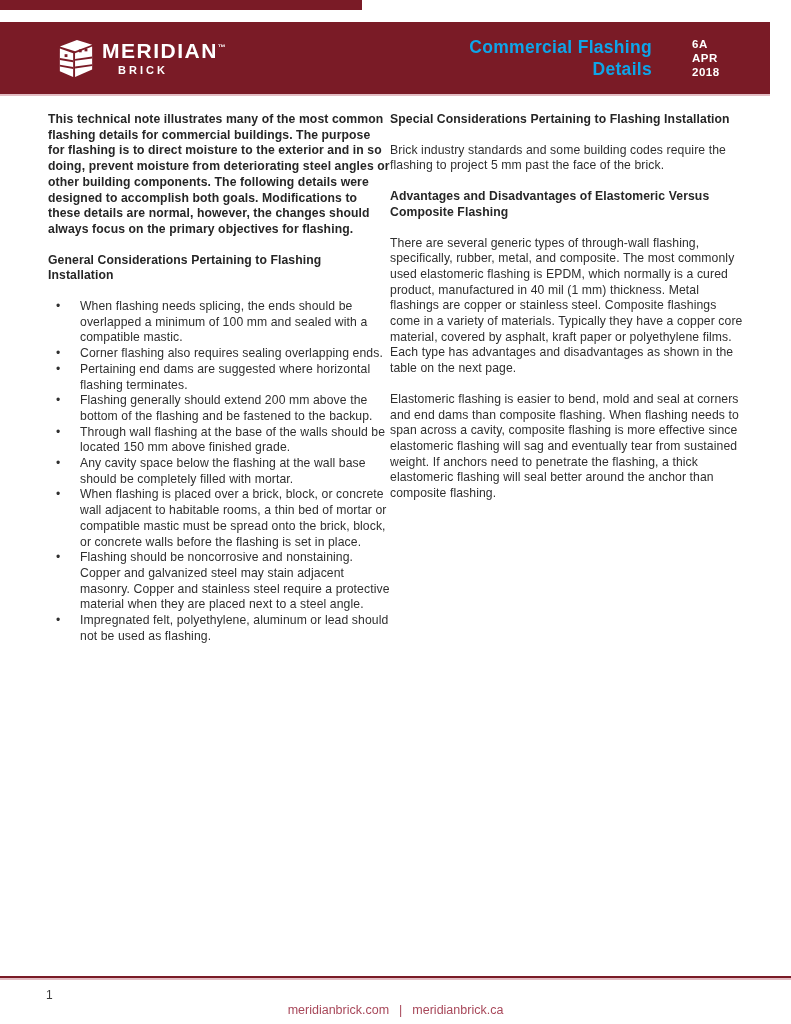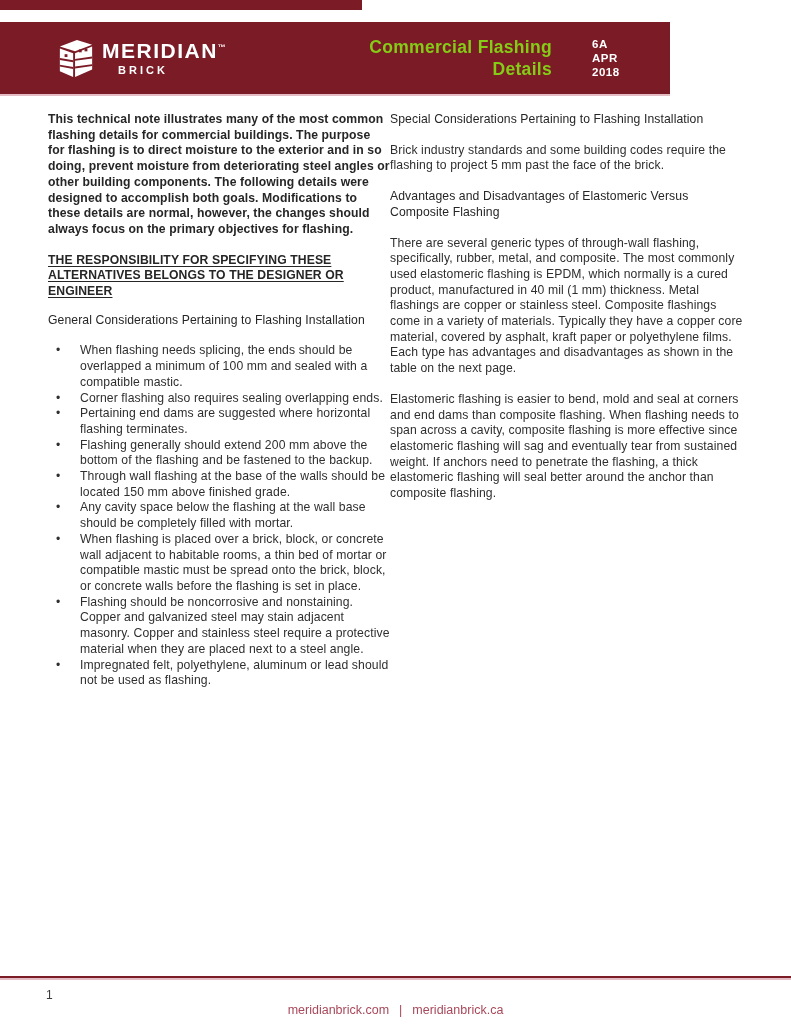--- a/index.html
+++ b/index.html
@@ -17,21 +17,21 @@
   .top-strip {
     position: absolute;
     left: 0; top: 0;
     width: 362px; height: 10px;
     background: #7a1b26;
   }
   
   .header-band {
     position: absolute;
     left: 0; top: 22px;
-    width: 670px; height: 74px;
+    width: 770px; height: 74px;
     background: #7a1b26;
     border-bottom: 2px solid #e3bdc3;
     display: flex;
     align-items: center;
   }
   .logo-wrap {
     display: flex;
     align-items: center;
     margin-left: 57px;
   }
@@ -52,21 +52,21 @@
     margin-top: 4px;
     padding-left: 16px;
   }
   .header-right {
     margin-left: auto;
     display: flex;
     align-items: center;
   }
   .doc-title {
     text-align: right;
-    color: #84cc16;
+    color: #0ea5e9;
     font-size: 17.5px;
     font-weight: bold;
     line-height: 22px;
     letter-spacing: 0.3px;
   }
   .doc-meta {
     width: 62px;
     margin-left: 40px;
     margin-right: 16px;
     text-align: left;
@@ -88,21 +88,21 @@
   .col-left  { width: 342px; flex: 0 0 342px; }
   .col-right { width: 356px; flex: 0 0 356px; }
   .body-text {
     font-size: 12.2px;
     line-height: 15.7px;
     letter-spacing: 0.1px;
   }
   p.para { margin-bottom: 15px; }
   .bold-intro { font-weight: bold; color: #262626; }
   .heading {
-    font-weight: normal;
+    font-weight: bold;
     color: #262626;
     margin-bottom: 15px;
   }
   .heading-underline {
     font-weight: bold;
     color: #262626;
     text-decoration: underline;
     text-underline-offset: 2px;
     margin-bottom: 13px;
   }
@@ -179,21 +179,20 @@
         <div>2018</div>
       </div>
     </div>
   </div>
 
   <div class="content body-text">
 
     <div class="col-left">
       <p class="para bold-intro">This technical note illustrates many of the most common flashing details for commercial buildings. The purpose for flashing is to direct moisture to the exterior and in so doing, prevent moisture from deteriorating steel angles or other building components. The following details were designed to accomplish both goals. Modifications to these details are normal, however, the changes should always focus on the primary objectives for flashing.</p>
 
-      <div class="heading-underline">THE RESPONSIBILITY FOR SPECIFYING THESE ALTERNATIVES BELONGS TO THE DESIGNER OR ENGINEER</div>
 
       <div class="heading">General Considerations Pertaining to Flashing Installation</div>
 
       <div class="bullet-list">
         <div class="bullet-row">
           <span class="bullet-dot">•</span>
           <span class="bullet-body">When flashing needs splicing, the ends should be overlapped a minimum of 100 mm and sealed with a compatible mastic.</span>
         </div>
         <div class="bullet-row">
           <span class="bullet-dot">•</span>

